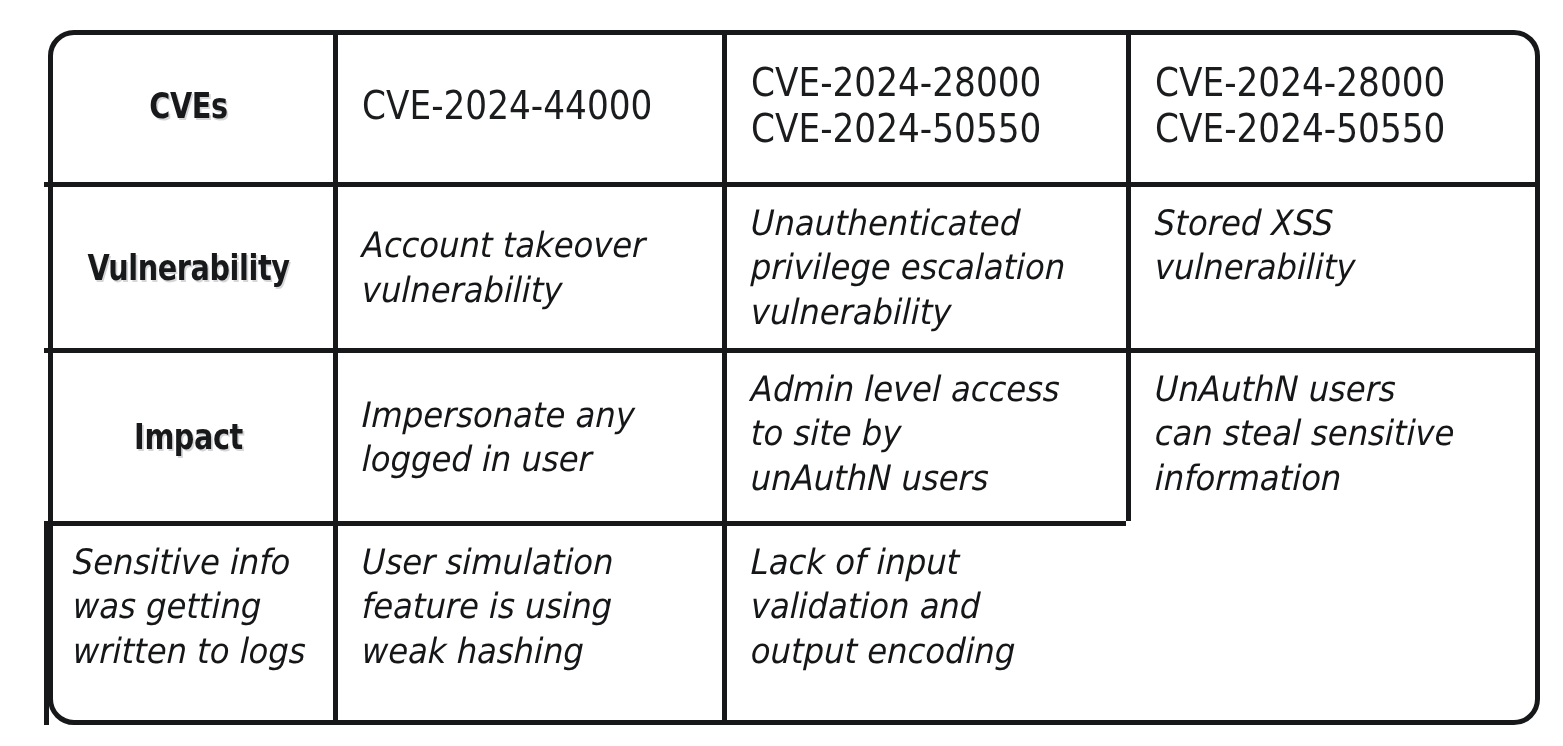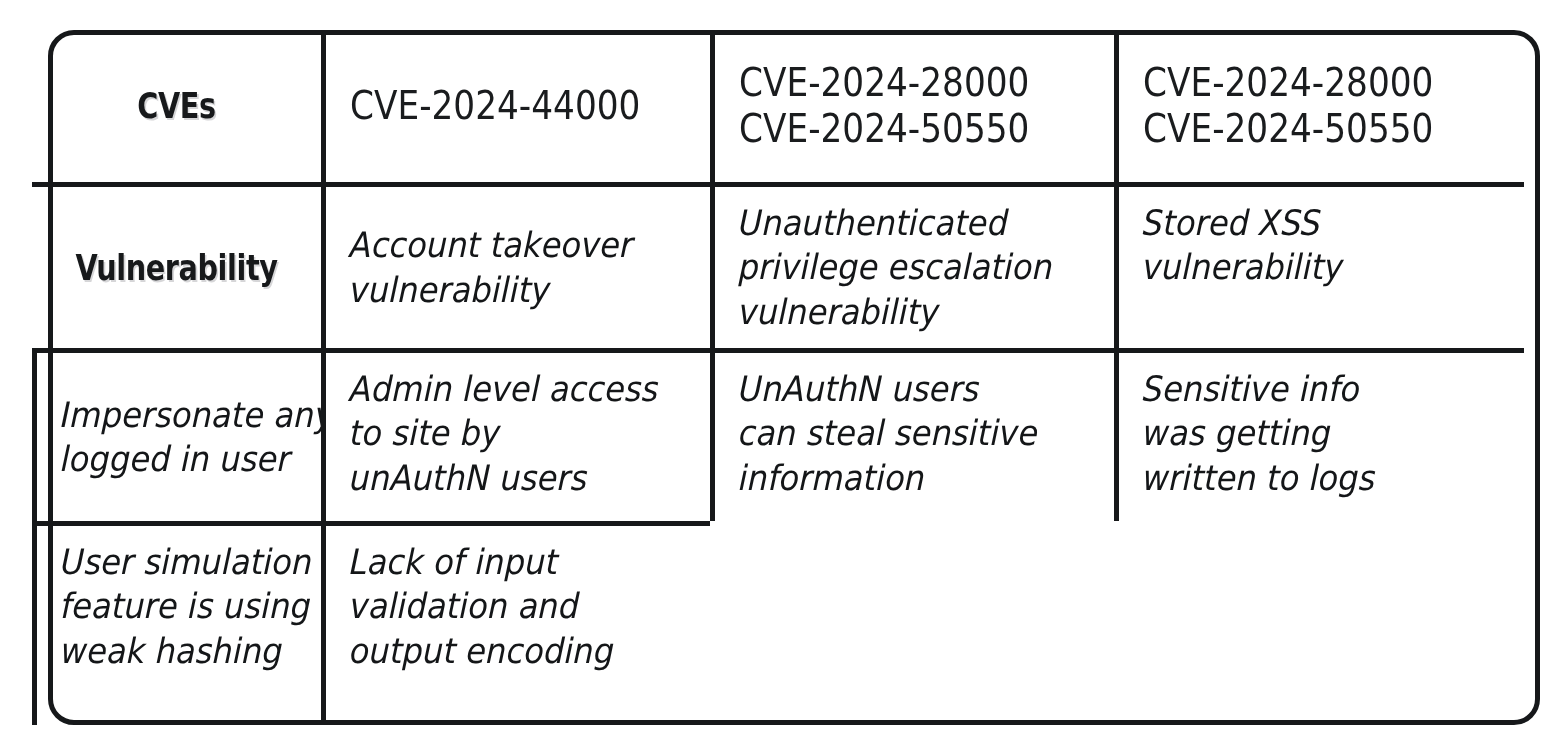--- a/index.html
+++ b/index.html
@@ -30,21 +30,21 @@
     height: 695px;
     box-sizing: border-box;
     border: 5px solid #16181a;
     border-radius: 26px;
     background: #ffffff;
   }
 
   
   .grid {
     position: absolute;
-    left: 32px;
+    left: 44px;
     top: 30px;
     width: 1492px;
     height: 695px;
     box-sizing: border-box;
     display: grid;
     grid-template-columns: 289px 389px 404px 410px;
     grid-template-rows: 152px 166px 173px 204px;
   }
 
   .cell {
@@ -165,20 +165,23 @@
         <div class="hand-line">vulnerability</div>
       </div>
     </div>
     <div class="cell col-d row-2">
       <div class="hand-cell">
         <div class="hand-line">Stored XSS</div>
         <div class="hand-line">vulnerability</div>
       </div>
     </div>
 
+    <div class="cell col-a row-3">
+      <div class="row-label">Impact</div>
+    </div>
     <div class="cell col-b row-3">
       <div class="hand-cell vcenter">
         <div class="hand-line">Impersonate any</div>
         <div class="hand-line">logged in user</div>
       </div>
     </div>
     <div class="cell col-c row-3">
       <div class="hand-cell">
         <div class="hand-line">Admin level access</div>
         <div class="hand-line">to site by</div>

